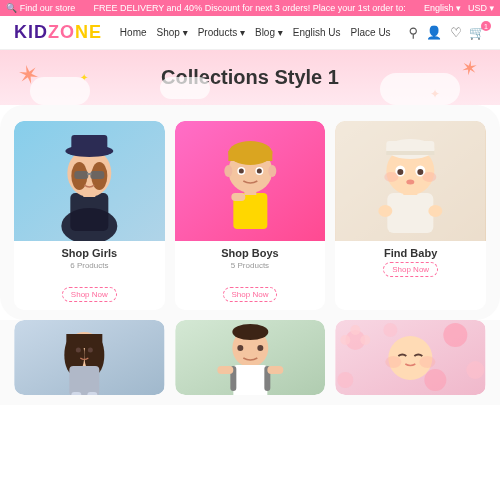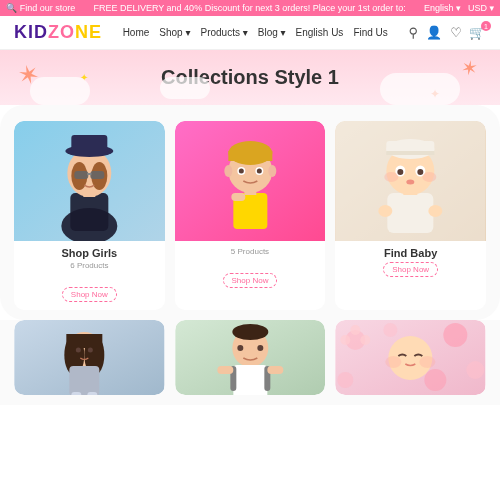--- a/index.html
+++ b/index.html
@@ -237,21 +237,21 @@
 <div id="header">
   <div id="logo">
     <span class="logo-kid">KID</span><span class="logo-z">Z</span><span class="logo-one">O</span><span class="logo-ne">NE</span>
   </div>
   <div id="nav">
     <span>Home</span>
     <span>Shop ▾</span>
     <span>Products ▾</span>
     <span>Blog ▾</span>
     <span>English Us</span>
-    <span>Find Us</span>
+    <span>Place Us</span>
   </div>
   <div id="nav-icons">
     <span class="nav-icon">⚲</span>
     <span class="nav-icon">👤</span>
     <span class="nav-icon">♡</span>
     <span class="nav-icon" style="position:relative;">
       🛒
       <span class="cart-badge">1</span>
     </span>
   </div>
@@ -342,20 +342,21 @@
           <ellipse cx="84" cy="50" rx="2.5" ry="2.5" fill="#5d4037"></ellipse>
 
           <ellipse cx="70" cy="64" rx="8" ry="6" fill="#f4c5a0"></ellipse>
 
           <rect x="56" y="72" width="14" height="8" rx="4" fill="#f4c5a0"></rect>
 
           <path d="M68 60 Q75 64 82 60" stroke="#c0785a" stroke-width="1.5" fill="none"></path>
         </svg>
       </div>
       <div class="collection-info">
+        <div class="collection-title">Shop Boys</div>
         <div class="collection-count">5 Products</div>
         <button class="shop-now-btn">Shop Now</button>
       </div>
     </div>
 
     <div class="collection-card">
       <div class="collection-image-placeholder img-baby">
         <svg viewBox="0 0 150 120" xmlns="http://www.w3.org/2000/svg">
           <defs>
             <linearGradient id="bg3" x1="0%" y1="0%" x2="100%" y2="100%">

